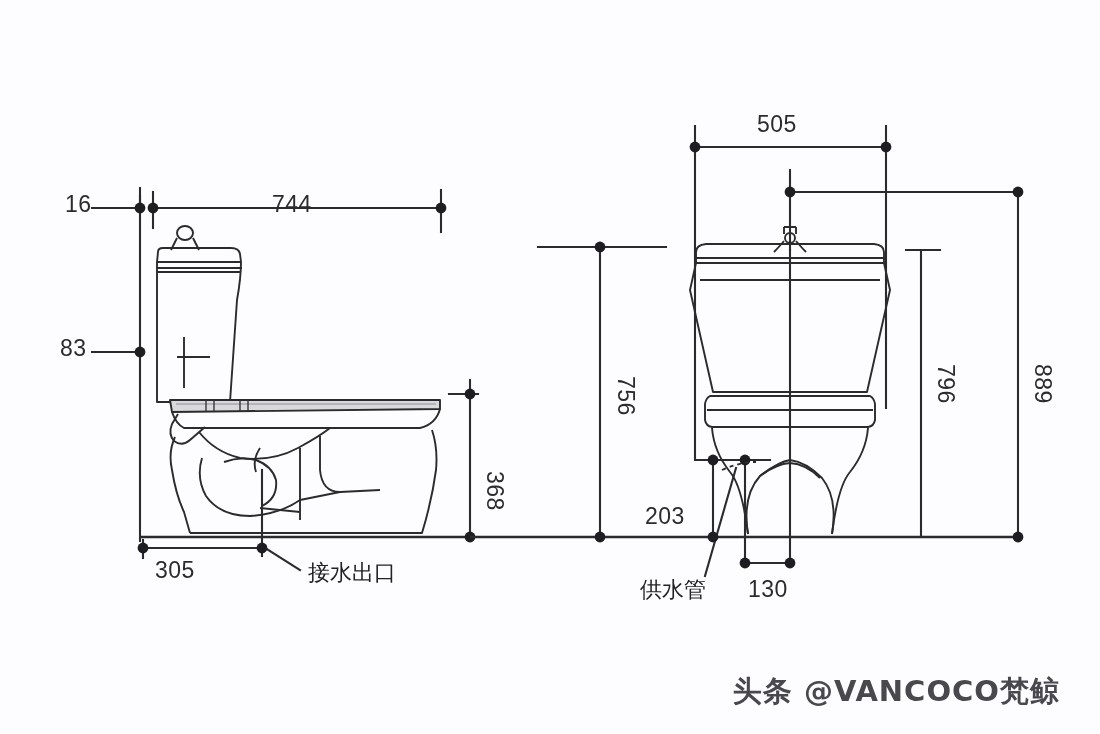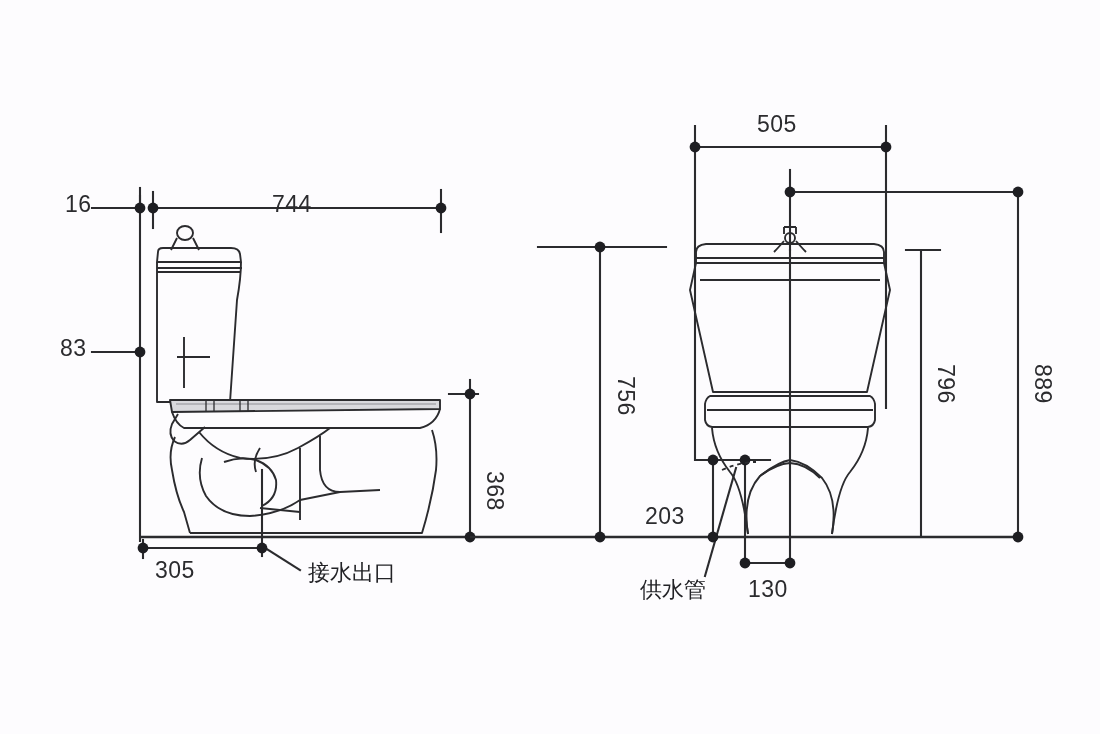--- a/index.html
+++ b/index.html
@@ -238,14 +238,15 @@
     <text class="dimtext" x="1035" y="364" transform="rotate(90 1035 364)">889</text>
 
     <text class="dimtext" x="645" y="524">203</text>
 
     <text class="dimtext" x="748" y="597">130</text>
 
     <text class="cjktext" x="640" y="597">供水管</text>
 
   </svg>
 
+  <div id="watermark">头条 @VANCOCO梵鲸</div>
 
 </div>
 
 </body></html>

